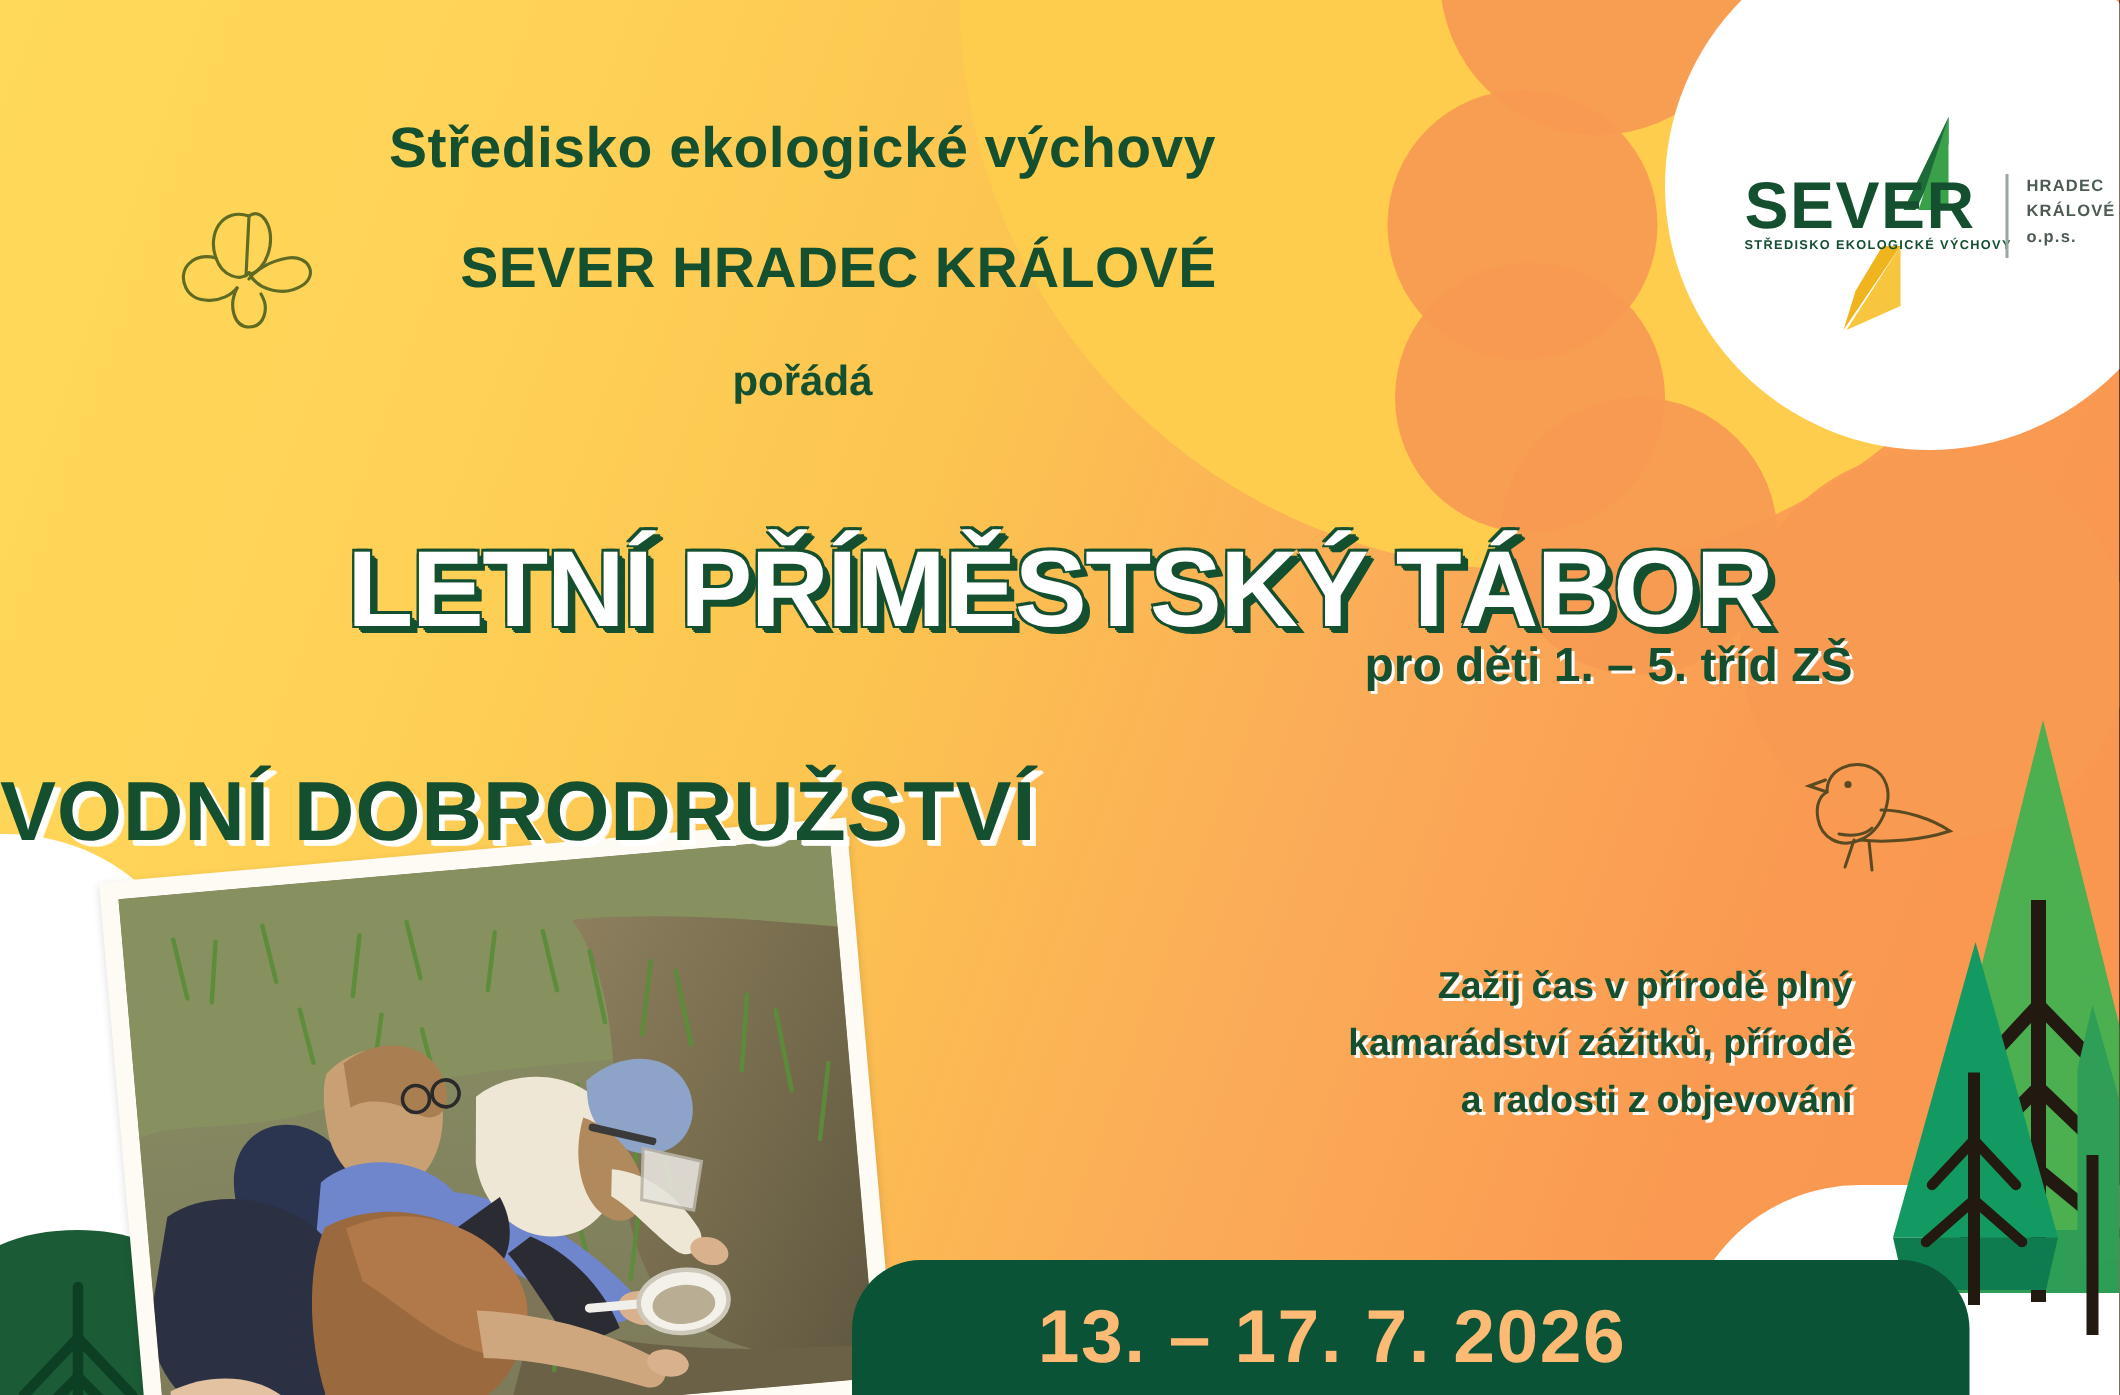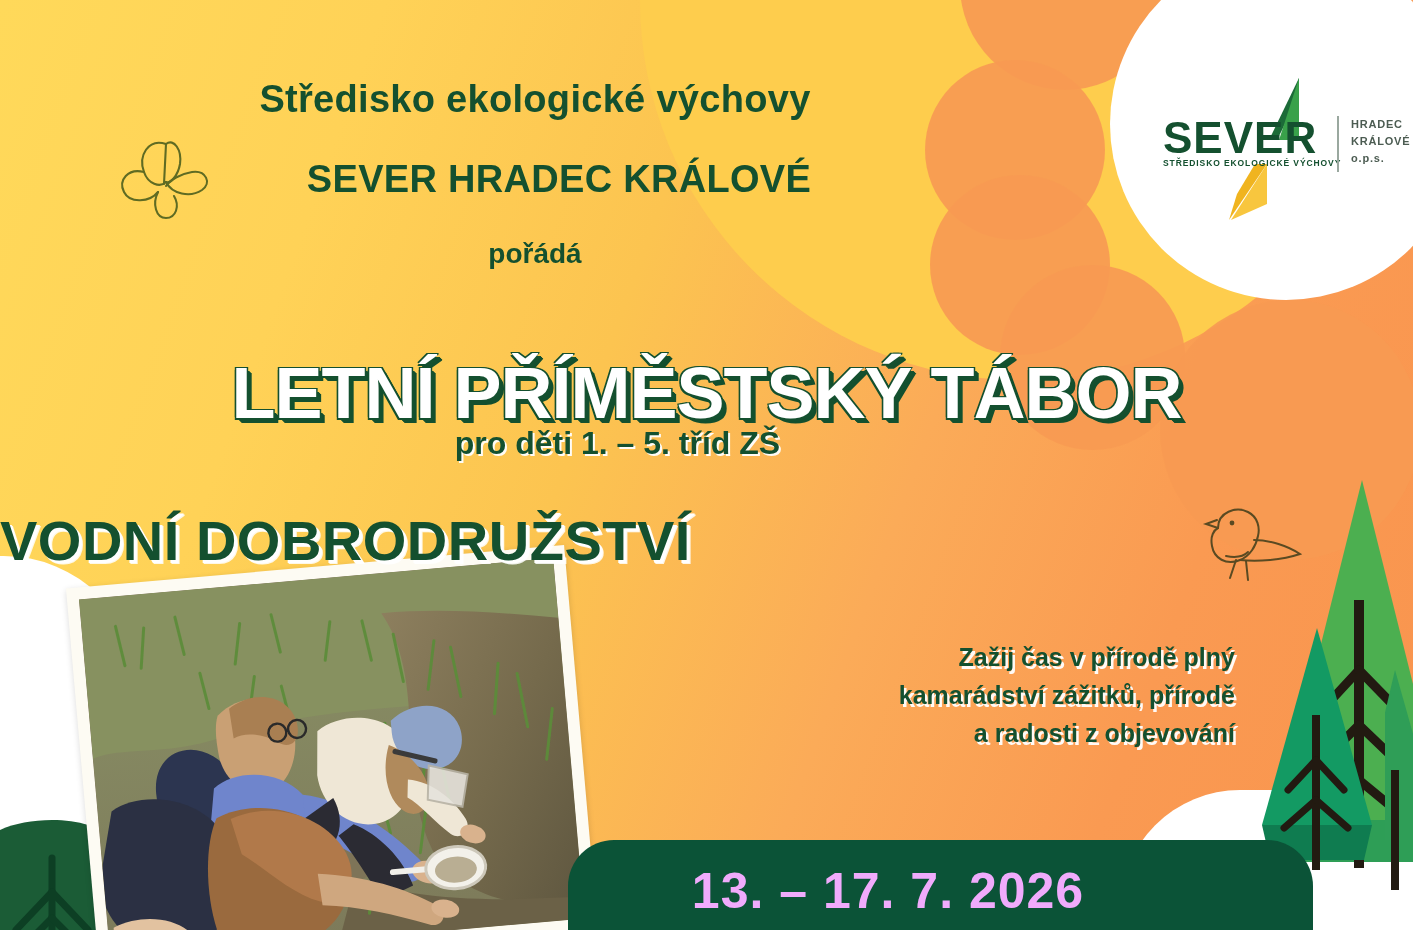--- a/index.html
+++ b/index.html
@@ -41,21 +41,21 @@
 
   #maintitle{
     position:absolute;left:0;top:320px;width:1413px;text-align:center;
     font-size:72px;font-weight:bold;color:#ffffff;letter-spacing:-1px;
     text-shadow:
       3px 3px 0 #14502f, -1.5px -1.5px 0 #14502f, 1.5px -1.5px 0 #14502f,
       -1.5px 1.5px 0 #14502f, 4px 4px 0 #14502f, 5px 5px 0 #14502f;
     margin-top: 32px;
   }
   #subtitle{
-    position:absolute;left:0;top:425px;width:1235px;text-align:center;
+    position:absolute;left:0;top:425px;width:1235px;text-align:right;
     font-size:32px;font-weight:bold;color:#14502f;
     text-shadow:2px 2px 0 rgba(255,255,255,.95);
   }
   #theme{
     position:absolute;left:0;top:508px;width:1150px;text-align:left;
     font-size:56px;font-weight:bold;color:#14502f;letter-spacing:.5px;
     text-shadow:3px 3px 0 #ffffff, 4px 4px 0 rgba(255,255,255,.85);
   }
   #tagline{
     position:absolute;left:0;top:638px;width:1235px;text-align:right;
@@ -63,21 +63,21 @@
     text-shadow:2.5px 2.5px 0 rgba(255,255,255,.95);
   }
 
   
   .date-banner{
     position:absolute;left:568px;top:840px;width:745px;height:110px;
     background:#0b5337;border-radius:46px 46px 0 0;
   }
   .date-text{
     position:absolute;left:0;top:22px;width:640px;text-align:center;
-    color:#f0abfc;font-size:50px;font-weight:bold;letter-spacing:1px;
+    color:#fdba74;font-size:50px;font-weight:bold;letter-spacing:1px;
   }
 
   
   .photo-wrap{
     position:absolute;left:82px;top:566px;width:500px;height:390px;
     transform:rotate(-5deg);background:#fdfbf3;padding:12px 12px 16px 12px;
     box-sizing:border-box;box-shadow:0 2px 6px rgba(0,0,0,.15);
   }
   .photo{position:relative;width:100%;height:100%;overflow:hidden;background:#7d7256;}
 </style>

